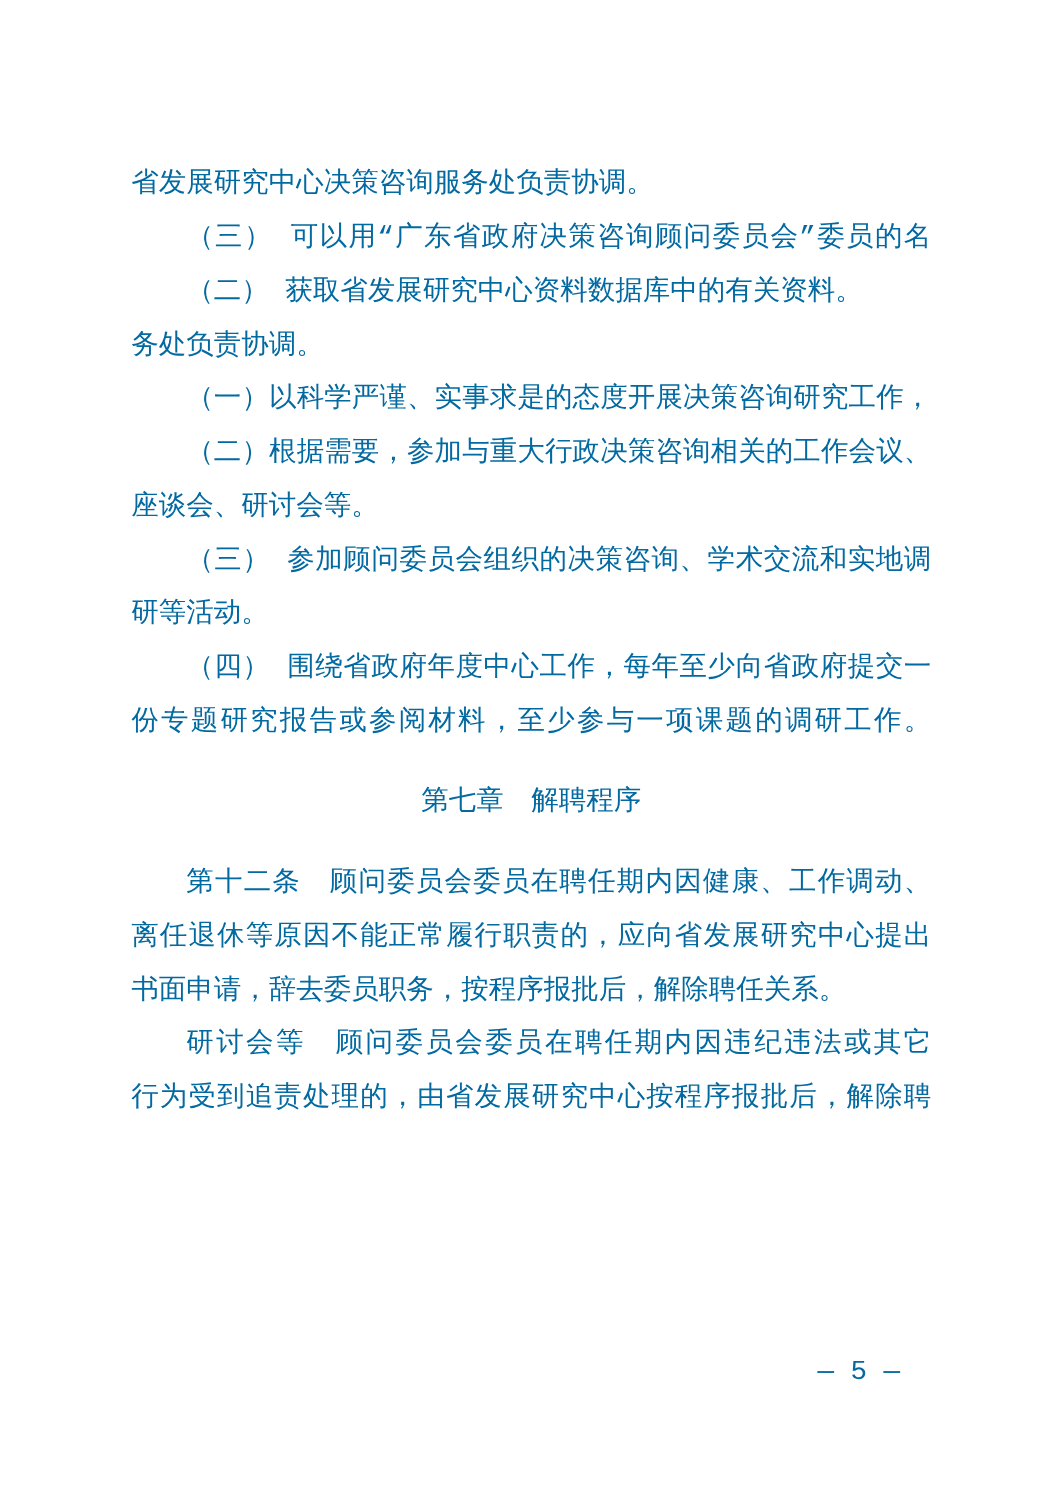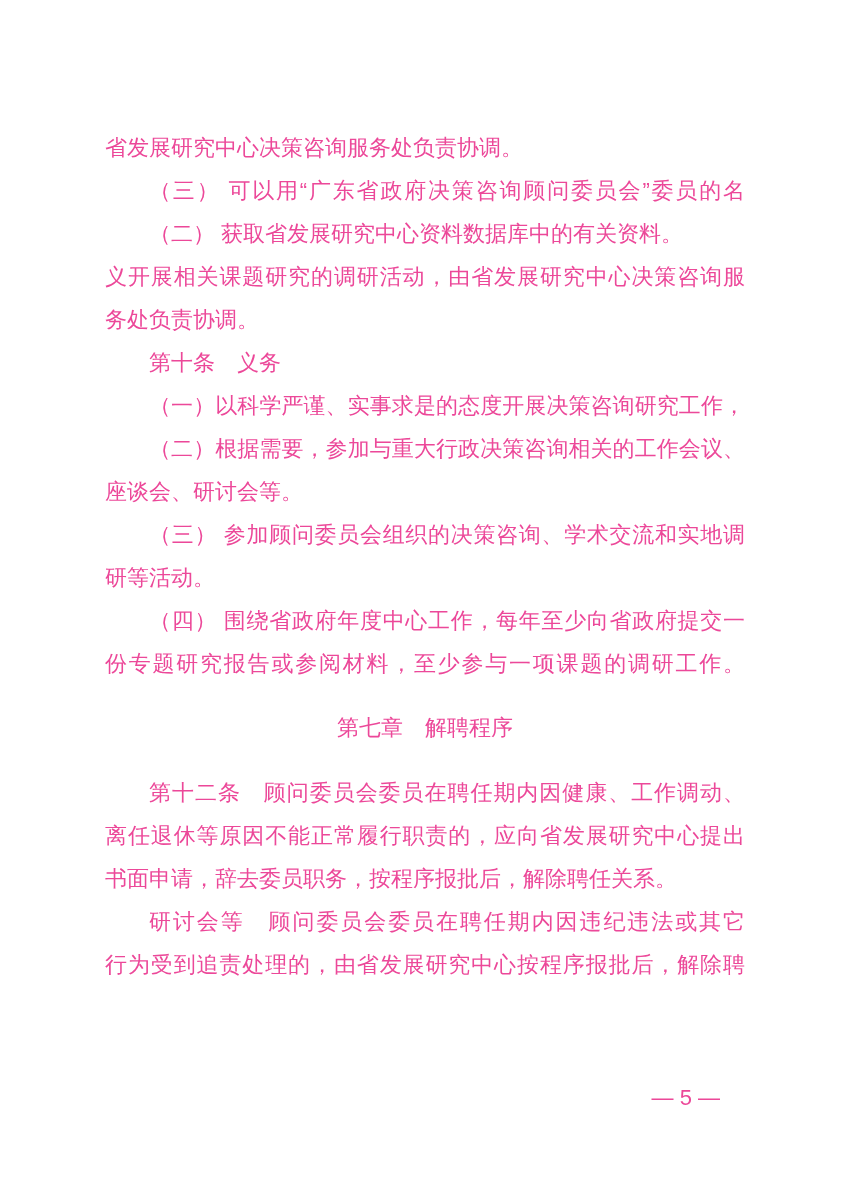--- a/index.html
+++ b/index.html
@@ -6,22 +6,22 @@
     margin: 0;
     padding: 0;
     background: #ffffff;
   }
   .page {
     position: relative;
     width: 850px;
     height: 1202px;
     background: #ffffff;
     overflow: hidden;
-    font-family: Liberation Sans, sans-serif;
-    color: #ec4899;
+    font-family: Liberation Mono, monospace;
+    color: #0369a1;
   }
   .content {
     position: absolute;
     left: 105px;
     top: 126px;
     width: 640px;
     font-size: 22px;
   }
   .line {
     line-height: 43px;
@@ -53,23 +53,21 @@
   }
 </style>
 </head>
 <body>
 
 <div class="page">
   <div class="content">
     <div class="line">省发展研究中心决策咨询服务处负责协调。</div>
     <div class="line ind jst">（三） 可以用“广东省政府决策咨询顾问委员会”委员的名</div>
     <div class="line ind">（二） 获取省发展研究中心资料数据库中的有关资料。</div>
-    <div class="line jst">义开展相关课题研究的调研活动，由省发展研究中心决策咨询服</div>
     <div class="line">务处负责协调。</div>
-    <div class="line ind">第十条　义务</div>
     <div class="line ind jst">（一）以科学严谨、实事求是的态度开展决策咨询研究工作，</div>
     <div class="line ind jst">（二）根据需要，参加与重大行政决策咨询相关的工作会议、</div>
     <div class="line">座谈会、研讨会等。</div>
     <div class="line ind jst">（三） 参加顾问委员会组织的决策咨询、学术交流和实地调</div>
     <div class="line">研等活动。</div>
     <div class="line ind jst">（四） 围绕省政府年度中心工作，每年至少向省政府提交一</div>
     <div class="line jst">份专题研究报告或参阅材料，至少参与一项课题的调研工作。</div>
     <div class="line chapter">第七章　解聘程序</div>
     <div class="line ind jst">第十二条　顾问委员会委员在聘任期内因健康、工作调动、</div>
     <div class="line jst">离任退休等原因不能正常履行职责的，应向省发展研究中心提出</div>

